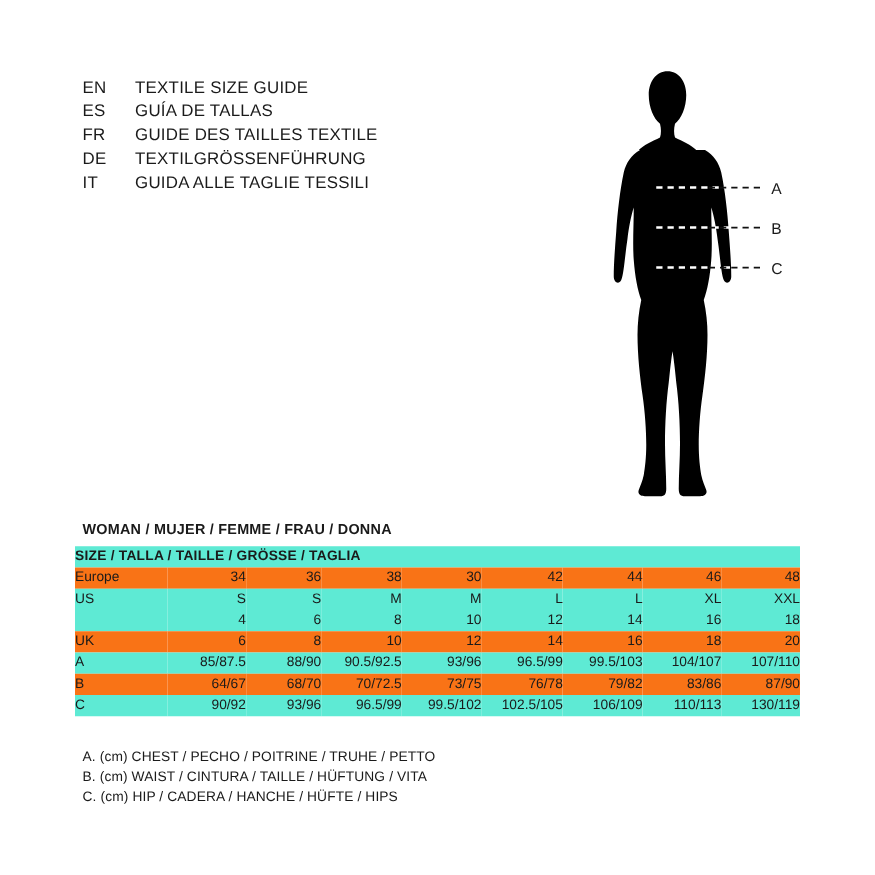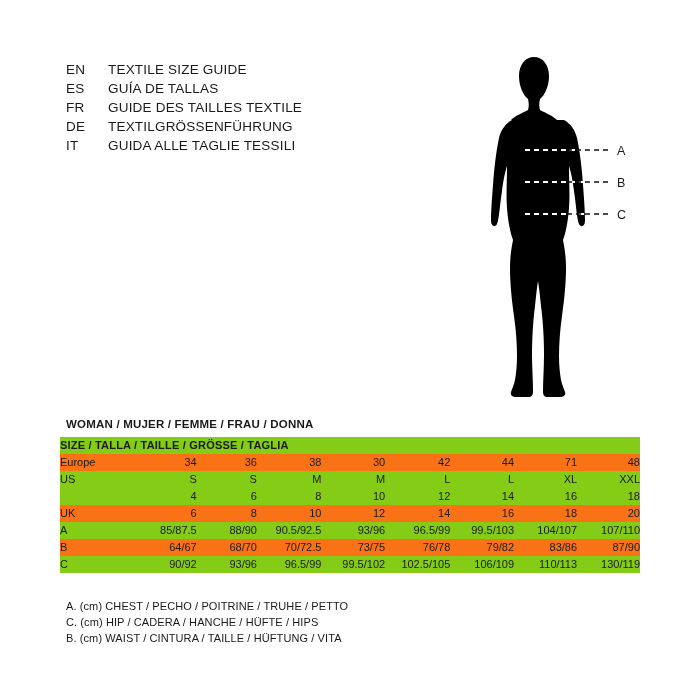--- a/index.html
+++ b/index.html
@@ -82,21 +82,21 @@
     font-size: 11px;
     color: #1a1a1a;
   }
   table.size-table td {
     padding: 0;
     height: 17px;
     line-height: 17px;
     vertical-align: middle;
     white-space: nowrap;
   }
-  .row-shade td { background: #84cc16; margin-top: 43px; }
+  .row-shade td { background: #5eead4; margin-top: 43px; }
   .row-plain td { background: #f97316; }
 
   td.lab {
     width: 86px;
     padding-left: 6px;
   }
   td.val {
     width: 70px;
     text-align: right;
   }
@@ -216,21 +216,21 @@
     </tr>
 
     <tr class="row-plain">
       <td class="lab">Europe</td>
       <td class="val">34</td>
       <td class="val">36</td>
       <td class="val">38</td>
       <td class="val">30</td>
       <td class="val">42</td>
       <td class="val">44</td>
-      <td class="val">71</td>
+      <td class="val">46</td>
       <td class="val">48</td>
     </tr>
 
     <tr class="row-shade">
       <td class="lab">US</td>
       <td class="val">S</td>
       <td class="val">S</td>
       <td class="val">M</td>
       <td class="val">M</td>
       <td class="val">L</td>
@@ -296,15 +296,15 @@
       <td class="val">102.5/105</td>
       <td class="val">106/109</td>
       <td class="val">110/113</td>
       <td class="val">130/119</td>
     </tr>
   </tbody>
 </table>
 
 <div class="legend">
   <div>A. (cm) CHEST / PECHO / POITRINE / TRUHE / PETTO</div>
+  <div>B. (cm) WAIST / CINTURA / TAILLE / HÜFTUNG / VITA</div>
   <div>C. (cm) HIP / CADERA / HANCHE / HÜFTE / HIPS</div>
-  <div>B. (cm) WAIST / CINTURA / TAILLE / HÜFTUNG / VITA</div>
 </div>
 
 </body></html>

